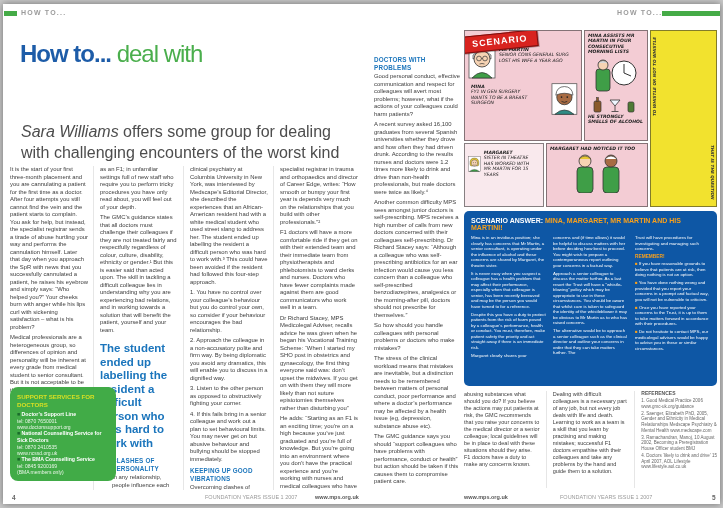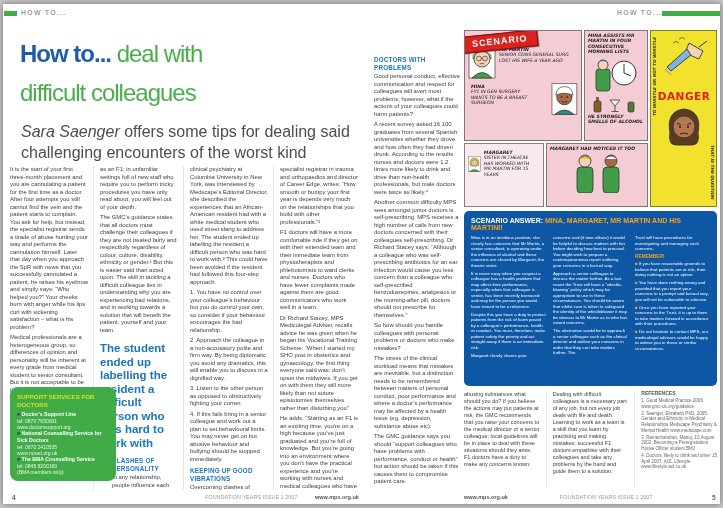--- a/index.html
+++ b/index.html
@@ -83,22 +83,22 @@
 </head>
 <body>
 
 <div class="sheet"></div>
 
 <div class="runbar" style="left:4px;width:13px;"></div>
 <div class="runhead" style="left:21px;">HOW TO...</div>
 <div class="runhead" style="left:617px;">HOW TO...</div>
 <div class="runbar" style="left:662px;width:58px;"></div>
 
-<div class="headline"><span class="t-blue">How to...</span><span class="t-green"> deal with</span><br><span class="t-green">difficult colleagues</span></div>
-<div class="standfirst"><span class="author">Sara Saenger</span><span> offers some tips for dealing said challenging encounters of the worst kind</span></div>
+<div class="headline"><span class="t-blue">How to...</span><span class="t-green"> deal with</span><br></div>
+<div class="standfirst"><span class="author">Sara Williams</span><span> offers some group for dealing with challenging encounters of the worst kind</span></div>
 
 <div class="cols page-text">
   <div class="col">
       <p>It is the start of your first three-month placement and you are cannulating a patient for the first time as a doctor. After four attempts you still cannot find the vein and the patient starts to complain. You ask for help, but instead, the specialist registrar sends a tirade of abuse hurtling your way and performs the cannulation himself. Later that day when you approach the SpR with news that you successfully cannulated a patient, he raises his eyebrow and simply says: “Who helped you?” Your cheeks burn with anger while his lips curl with sickening satisfaction – what is his problem?</p>
       <p>Medical professionals are a heterogeneous group, so differences of opinion and personality will be inherent at every grade from medical student to senior consultant. But it is not acceptable to be the subject of malicious and unfounded criticism. It is normal to feel clumsy, ignorant and uncertain</p>
     </div>
   <div class="col">
     <div>
         <p>as an F1; in unfamiliar settings full of new staff who require you to perform tricky procedures you have only read about, you will feel out of your depth.</p>
         <p>The GMC’s guidance states that all doctors must challenge their colleagues if they are not treated fairly and respectfully regardless of colour, culture, disability, ethnicity or gender.¹ But this is easier said than acted upon. The skill in tackling a difficult colleague lies in understanding why you are experiencing bad relations, and in working towards a solution that will benefit the patient, yourself and your team.</p>
@@ -246,38 +246,20 @@
           <rect x="54" y="14" width="16" height="26" rx="4" fill="#3f9e47" stroke="#333" stroke-width="0.8"></rect>
           <circle cx="62" cy="8" r="6" fill="#a76b43" stroke="#333" stroke-width="0.8"></circle>
           <path d="M56 6 Q62 0 68 6" fill="#fff" stroke="#333" stroke-width="0.6"></path>
         </svg>
       </div>
     </div>
   </div>
   <div class="panel p-yellow">
     <span class="vt vt-left">TO WHISTLE OR NOT TO WHISTLE</span>
     <span class="vt vt-right">THAT IS THE QUESTION</span>
-    <div class="yellow-stack">
-      <svg width="50" height="56" viewBox="0 0 50 56">
-        <path d="M30 10 L44 18 L40 26 L26 20 Z" fill="#f6d3b3" stroke="#333" stroke-width="0.9"></path>
-        <path d="M40 14 L48 8" stroke="#333" stroke-width="1"></path>
-        <path d="M28 16 L8 34 L12 38 L32 22 Z" fill="#7fb2e5" stroke="#333" stroke-width="0.9"></path>
-        <path d="M6 36 L12 42" stroke="#9aa" stroke-width="1.2"></path>
-        <path d="M20 6 q3 -3 6 0 M14 10 q3 -3 6 0" fill="none" stroke="#555" stroke-width="0.8"></path>
-      </svg>
-      <div class="danger">DANGER</div>
-      <svg width="40" height="46" viewBox="0 0 40 46">
-        <path d="M6 30 Q2 8 20 6 Q38 8 34 30 Q36 42 28 42 L12 42 Q4 42 6 30 Z" fill="#5d3a22" stroke="#333" stroke-width="0.9"></path>
-        <circle cx="20" cy="24" r="11" fill="#b5784e" stroke="#333" stroke-width="0.9"></circle>
-        <path d="M13 20 L17 22 M27 20 L23 22" stroke="#222" stroke-width="1"></path>
-        <circle cx="16" cy="24" r="1" fill="#222"></circle>
-        <circle cx="24" cy="24" r="1" fill="#222"></circle>
-        <path d="M16 31 Q20 29 24 31" fill="none" stroke="#222" stroke-width="1"></path>
-      </svg>
-    </div>
   </div>
 </div>
 
 <div class="answer-box">
   <div class="ab-head"><span class="lab">SCENARIO ANSWER:</span> <span class="hl">MINA, MARGARET, MR MARTIN AND HIS MARTINI!</span></div>
   <div class="ab-cols">
     <div class="ab-col">
         <p>Mina is in an invidious position; she clearly has concerns that Mr Martin, a senior consultant, is operating under the influence of alcohol and these concerns are shared by Margaret, the theatre sister.</p>
         <p>It is never easy when you suspect a colleague has a health problem that may affect their performance, especially when that colleague is senior, has been recently bereaved and may be the person you would have turned to for a reference.</p>
         <p>Despite this you have a duty to protect patients from the risk of harm posed by a colleague’s performance, health or conduct. You must, therefore, make patient safety the priority and act straight away if there is an immediate risk.</p>

